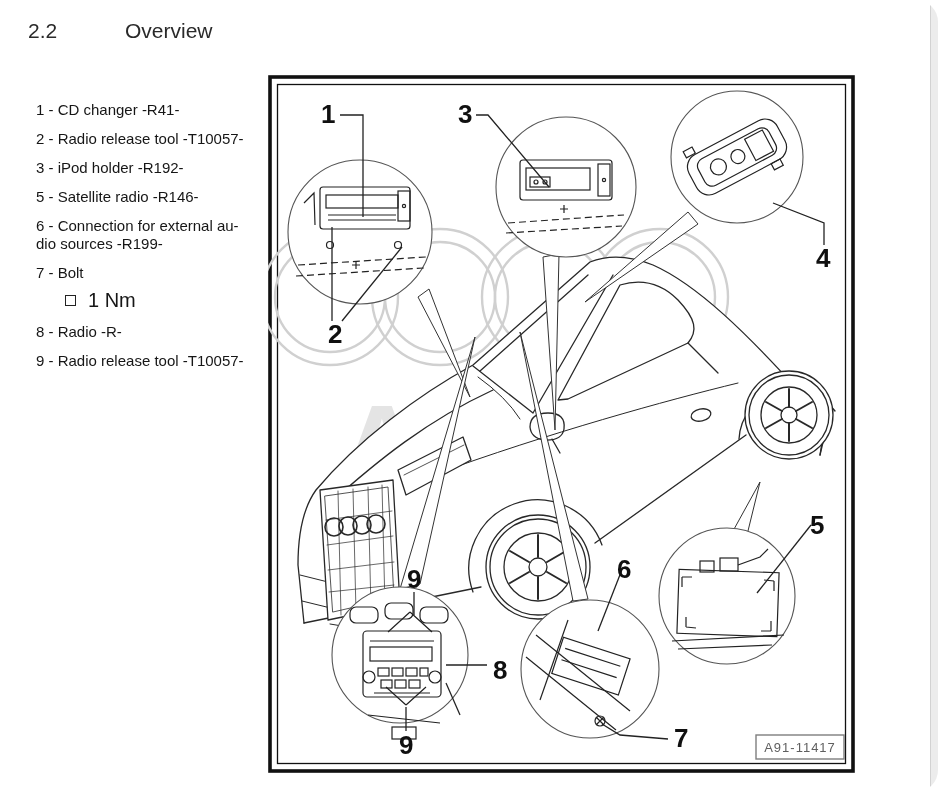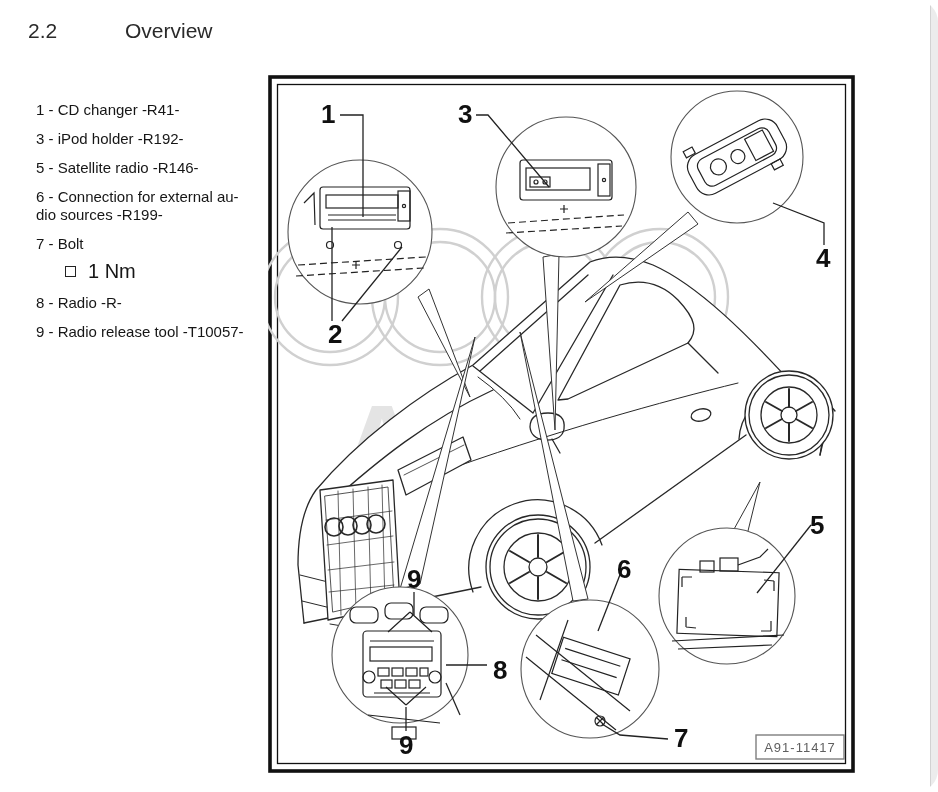--- a/index.html
+++ b/index.html
@@ -35,20 +35,23 @@
 <div class="page">
 
   <div class="title-row">
     <span class="section-number">2.2</span>
     <span class="section-title">Overview</span>
   </div>
 
   <div class="legend" id="legend">
       <div class="legend-item">
         <div class="legend-text">1 - CD changer -R41-</div>
+      </div>
+      <div class="legend-item">
+        <div class="legend-text">2 - Radio release tool -T10057-</div>
       </div>
       <div class="legend-item">
         <div class="legend-text">3 - iPod holder -R192-</div>
       </div>
       <div class="legend-item">
         <div class="legend-text">5 - Satellite radio -R146-</div>
       </div>
       <div class="legend-item">
         <div class="legend-text">6 - Connection for external au-
 dio sources -R199-</div>

